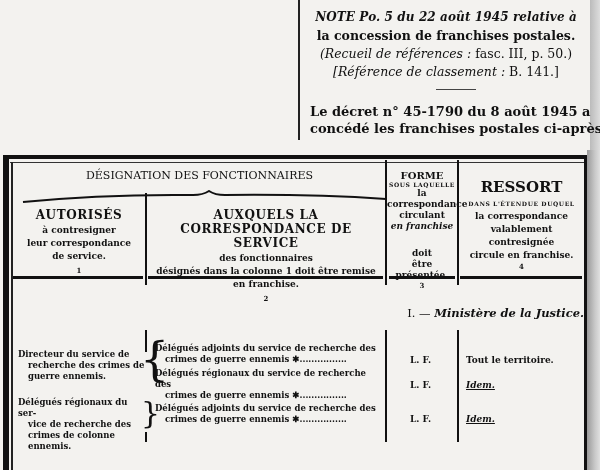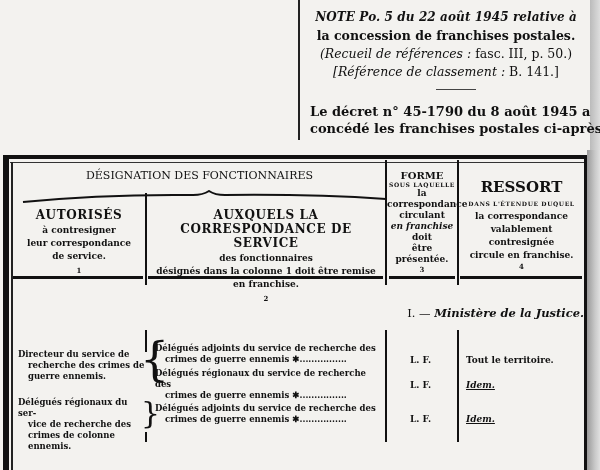--- a/index.html
+++ b/index.html
@@ -97,21 +97,21 @@
   <div class="colnum" style="margin-top:3px;">2</div>
 </div>
 
 <div class="hdr" style="left:387px; top:170px; width:70px;">
   <div style="font-size:10px;">FORME</div>
   <div class="small-caps" style="font-size:6px;">SOUS LAQUELLE</div>
   <div class="txt9" style="line-height:11px;">la</div>
   <div class="txt9" style="line-height:11px;">correspondance</div>
   <div class="txt9" style="line-height:11px;">circulant</div>
   <div class="txt9" style="line-height:11px;font-style:italic;">en franchise</div>
-  <div class="txt9" style="line-height:11px;">doit</div>
+  <div class="txt9" style="line-height:11px;margin-top:16px;">doit</div>
   <div class="txt9" style="line-height:11px;">être présentée.</div>
   <div class="colnum">3</div>
 </div>
 
 <div class="hdr" style="left:459px; top:178px; width:125px;">
   <div style="font-size:15px;">RESSORT</div>
   <div class="small-caps" style="font-size:6px; margin-top:4px;">DANS L'ÉTENDUE DUQUEL</div>
   <div class="txt9" style="margin-top:3px;">la correspondance</div>
   <div class="txt9">valablement contresignée</div>
   <div class="txt9">circule en franchise.</div>

